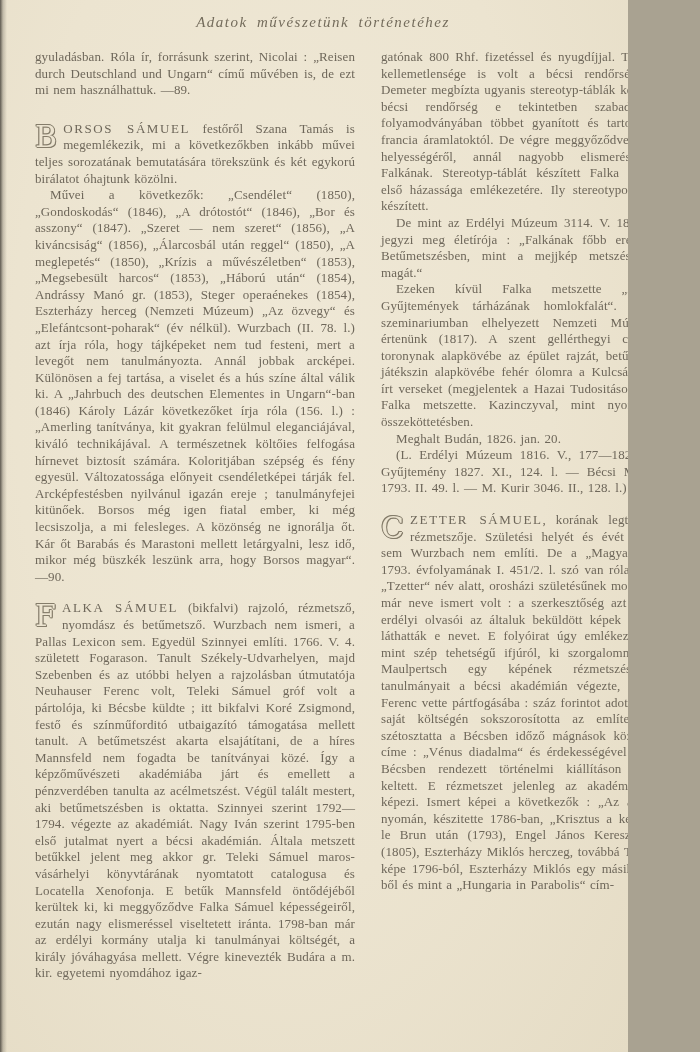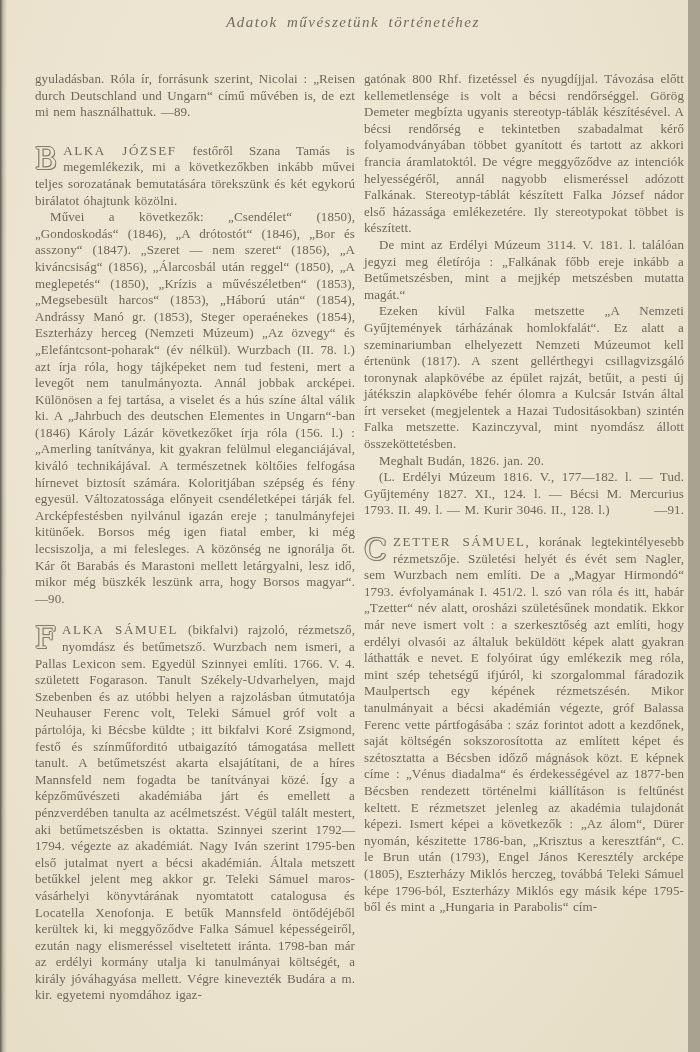--- a/index.html
+++ b/index.html
@@ -3,43 +3,43 @@
 <meta charset="utf-8">
 <style>
   html,body{margin:0;padding:0;}
   body{
     width:700px;height:1052px;
     background:#a9a291;
     font-family:"Liberation Serif","DejaVu Serif",serif;
   }
   .page{
     position:relative;
-    width:688px;height:1052px;
+    width:628px;height:1052px;
     box-sizing:border-box;
     overflow:hidden;
     background:
       linear-gradient(90deg, rgba(70,66,58,.85) 0px, rgba(70,66,58,.25) 3px, rgba(70,66,58,0) 7px),
       radial-gradient(ellipse at 45% 35%, #efe8d6 0%, #ece4d0 55%, #e5dcc5 100%);
     color:#6e675a;
     padding:8px 17px 0 35px;
   }
   .hdr{
     text-align:center;
     font-style:italic;
     font-size:15px;
     letter-spacing:1.5px;
     word-spacing:4px;
     color:#746c5c;
     margin:6px 0 0 0;
     font-weight:normal;
   }
   .cols{
     display:flex;
-    gap:9px;
-    margin-top:40px;
+    gap:26px;
+    margin-top:18px;
   }
   .col{
     width:320px;
     flex:0 0 320px;
     font-size:13px;
     line-height:16.6px;
     text-align:justify;
     word-spacing:1px;
     letter-spacing:.1px;
   }
@@ -81,21 +81,21 @@
 <div class="page">
 
   <h1 class="hdr">Adatok művészetünk történetéhez</h1>
 
   <div class="cols">
 
     <div class="col">
       <p>gyuladásban. Róla ír, forrásunk szerint, Nicolai : „Reisen durch Deutschland und Ungarn“ című művében is, de ezt mi nem használhattuk.  —89.</p>
 
       <p class="gap-lg">
-        <span class="dropcap">B</span><span class="entry-name">ALKA JÓZSEF</span><span> festőről Szana Tamás is megemlékezik, mi a következőkben inkább művei teljes sorozatának bemutatására törekszünk és két egykorú birálatot óhajtunk közölni.</span>
+        <span class="dropcap">B</span><span class="entry-name">ORSOS SÁMUEL</span><span> festőről Szana Tamás is megemlékezik, mi a következőkben inkább művei teljes sorozatának bemutatására törekszünk és két egykorú birálatot óhajtunk közölni.</span>
       </p>
 
       <p class="ind">Művei a következők: „Csendélet“ (1850), „Gondoskodás“ (1846), „A drótostót“ (1846), „Bor és asszony“ (1847). „Szeret — nem szeret“ (1856), „A kiváncsiság“ (1856), „Álarcosbál után reggel“ (1850), „A meglepetés“ (1850), „Krízis a művészéletben“ (1853), „Megsebesült harcos“ (1853), „Háború után“ (1854), Andrássy Manó gr. (1853), Steger operaénekes (1854), Eszterházy herceg (Nemzeti Múzeum) „Az özvegy“ és „Elefántcsont-poharak“ (év nélkül). Wurzbach (II. 78. l.) azt írja róla, hogy tájképeket nem tud festeni, mert a levegőt nem tanulmányozta. Annál jobbak arcképei. Különösen a fej tartása, a viselet és a hús színe által válik ki. A „Jahrbuch des deutschen Elementes in Ungarn“-ban (1846) Károly Lázár következőket írja róla (156. l.) : „Amerling tanítványa, kit gyakran felülmul eleganciájával, kiváló technikájával. A természetnek költőies felfogása hírnevet biztosít számára. Koloritjában szépség és fény egyesül. Változatossága előnyeit csendéletképei tárják fel. Arcképfestésben nyilvánul igazán ereje ; tanulmányfejei kitünőek. Borsos még igen fiatal ember, ki még lecsiszolja, a mi felesleges. A közönség ne ignorálja őt. Kár őt Barabás és Marastoni mellett letárgyalni, lesz idő, mikor még büszkék leszünk arra, hogy Borsos magyar“.  —90.</p>
 
       <p class="gap-md">
         <span class="dropcap">F</span><span class="entry-name">ALKA SÁMUEL</span><span> (bikfalvi) rajzoló, rézmetsző, nyomdász és betűmetsző. Wurzbach nem ismeri, a Pallas Lexicon sem. Egyedül Szinnyei említi. 1766. V. 4. született Fogarason. Tanult Székely-Udvarhelyen, majd Szebenben és az utóbbi helyen a rajzolásban útmutatója Neuhauser Ferenc volt, Teleki Sámuel gróf volt a pártolója, ki Bécsbe küldte ; itt bikfalvi Koré Zsigmond, festő és színműforditó utbaigazító támogatása mellett tanult. A betűmetszést akarta elsajátítani, de a híres Mannsfeld nem fogadta be tanítványai közé. Így a képzőművészeti akadémiába járt és emellett a pénzverdében tanulta az acélmetszést. Végül talált mestert, aki betűmetszésben is oktatta. Szinnyei szerint 1792—1794. végezte az akadémiát. Nagy Iván szerint 1795-ben első jutalmat nyert a bécsi akadémián. Általa metszett betűkkel jelent meg akkor gr. Teleki Sámuel maros-vásárhelyi könyvtárának nyomtatott catalogusa és Locatella Xenofonja. E betűk Mannsfeld öntődéjéből kerültek ki, ki meggyőződve Falka Sámuel képességeiről, ezután nagy elismeréssel viseltetett iránta. 1798-ban már az erdélyi kormány utalja ki tanulmányai költségét, a király jóváhagyása mellett. Végre kinevezték Budára a m. kir. egyetemi nyomdához igaz-</span>
       </p>
     </div>
 
     <div class="col">

